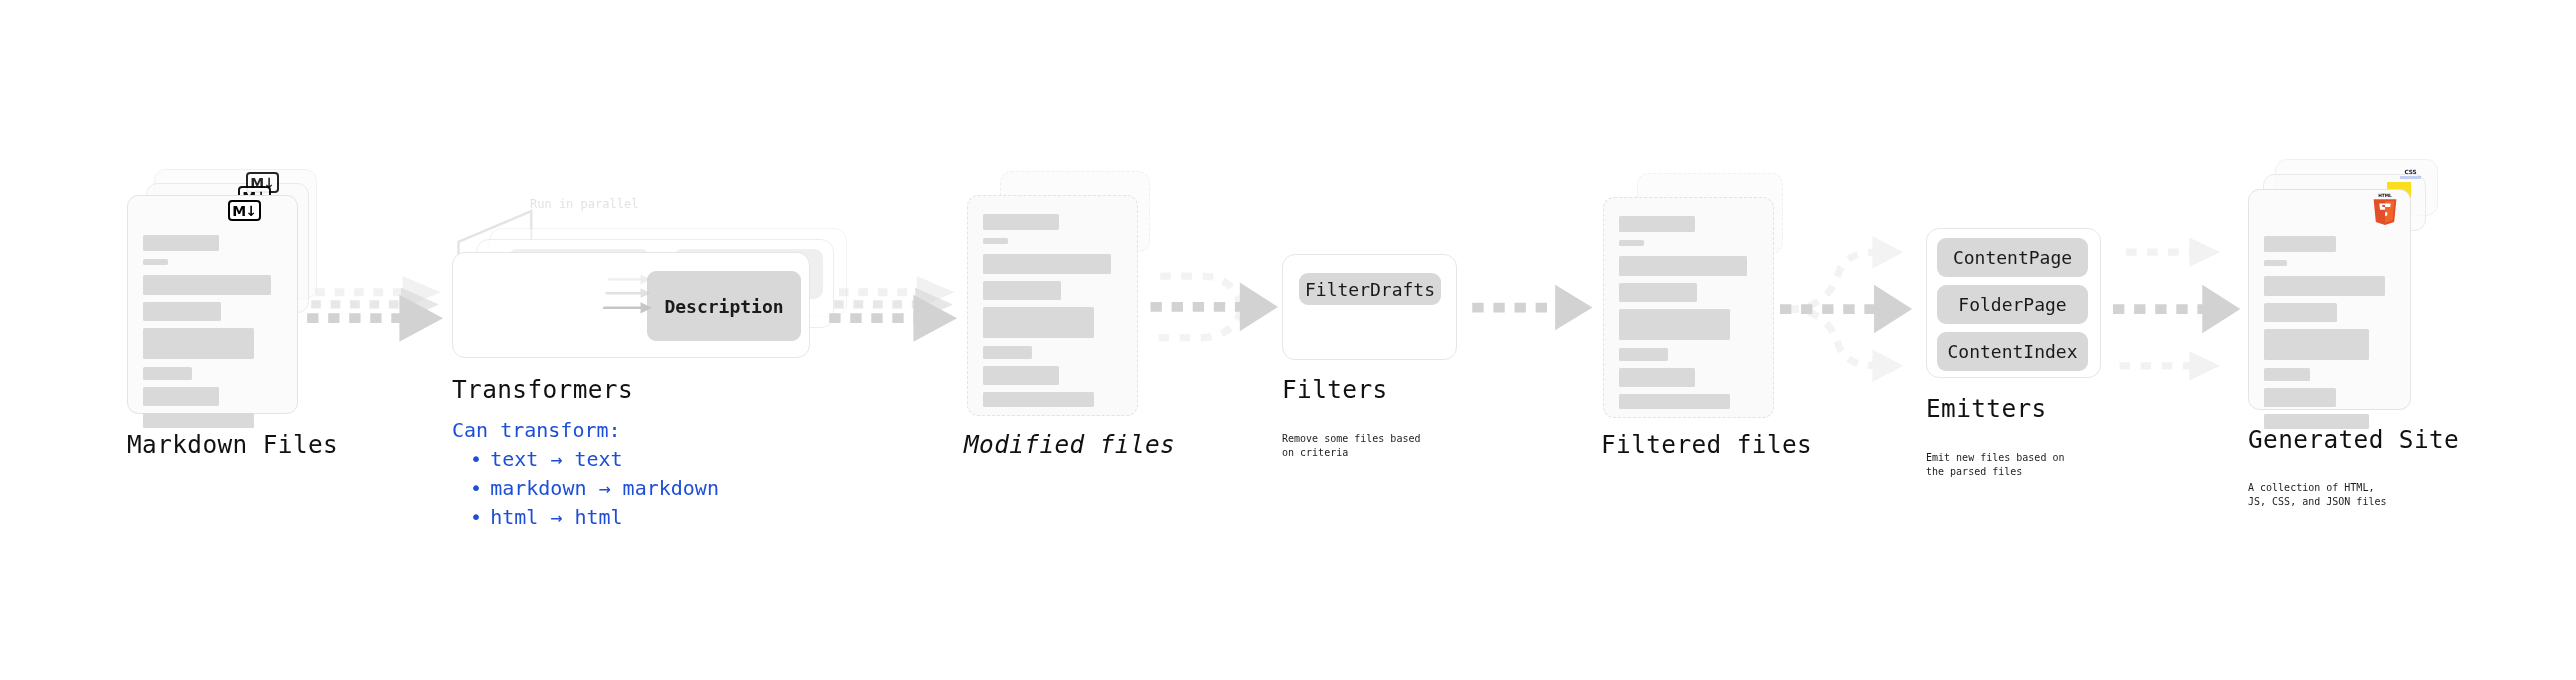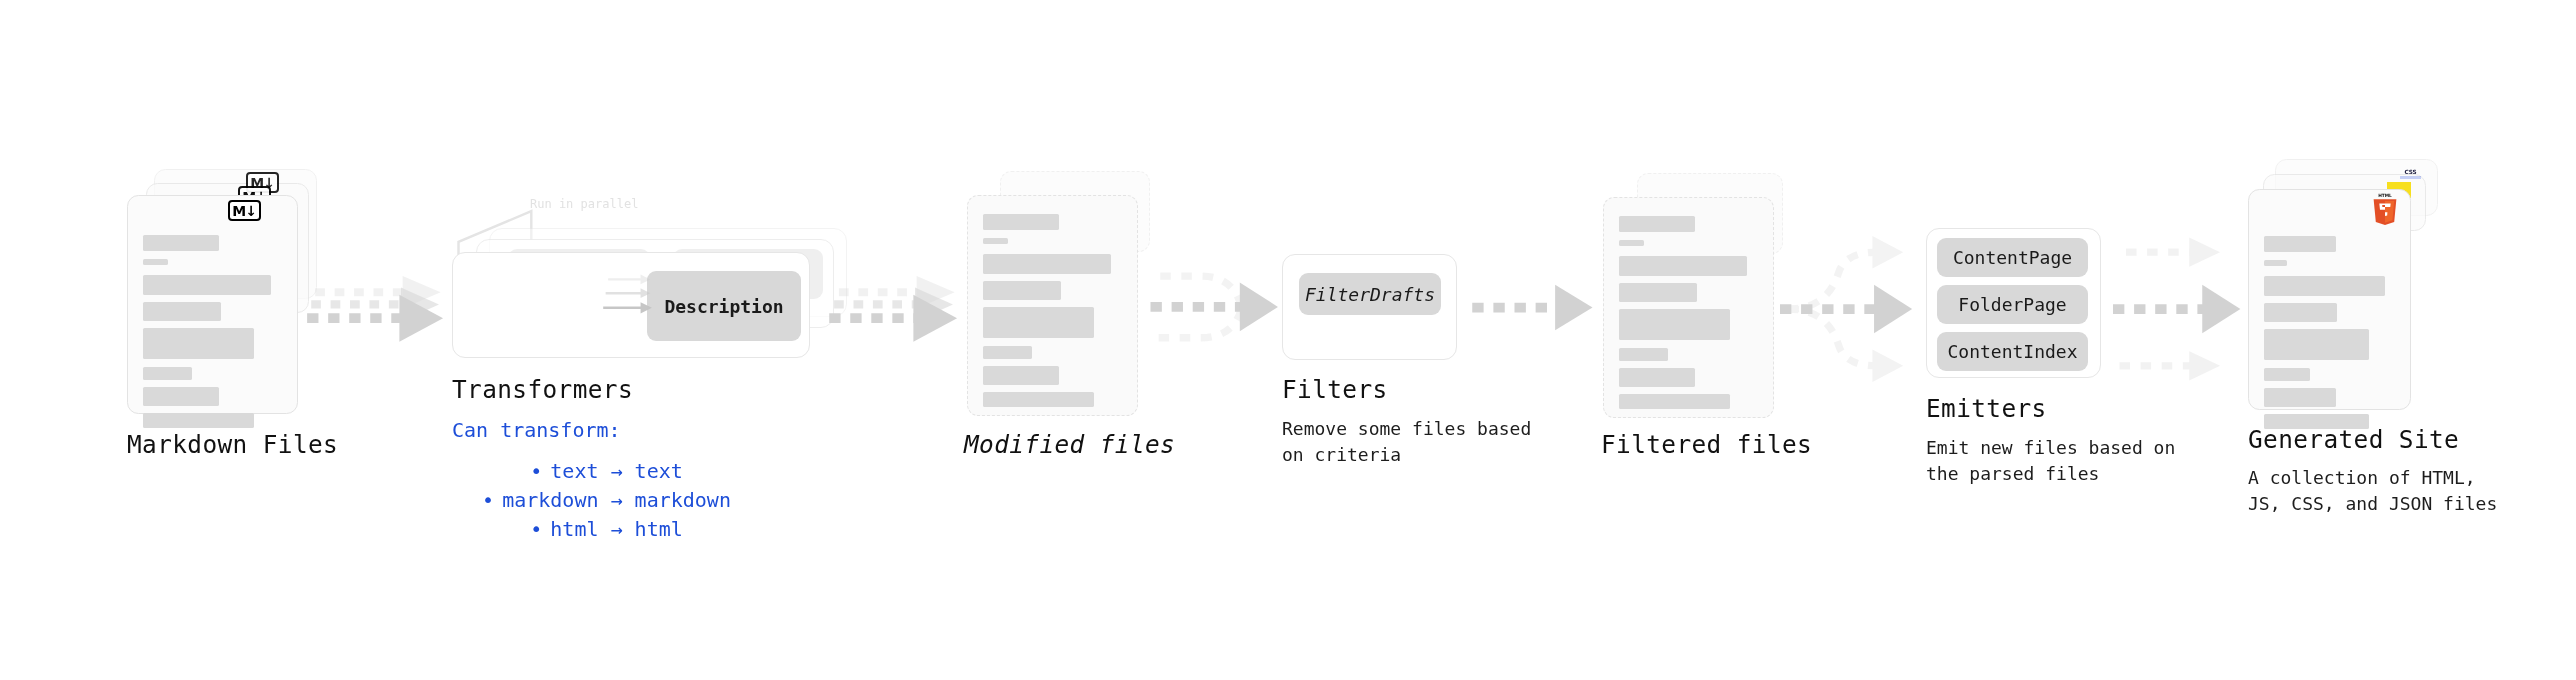--- a/index.html
+++ b/index.html
@@ -112,38 +112,39 @@
   
   .stage-title {
     position: absolute;
     font-size: 24.4px;
     color: #111111;
     white-space: nowrap;
     letter-spacing: 0.4px;
   }
   .stage-desc {
     position: absolute;
-    font-size: 18px;
+    font-size: 10px;
     line-height: 1.42;
     color: #1d1d1d;
     white-space: pre-line;
+    margin-top: 16px;
   }
   .parallel-label {
     position: absolute;
     font-size: 12px;
     color: #e2e2e2;
     white-space: nowrap;
   }
   .bullet-list {
     position: absolute;
     font-size: 20px;
     line-height: 1.45;
     color: #1d4ed8;
   }
-  .bullet-list ul { margin: 12px; padding-left: 18px; list-style: none; text-align: center; }
+  .bullet-list ul { margin: 0; padding-left: 18px; list-style: none; }
   .bullet-list li::before { content: "\2022"; margin-right: 8.1px; }
 
   svg { overflow: visible; display: block; }
 </style>
 </head>
 <body>
 
 <div id="stage">
 
   <div class="doc-stack">
@@ -259,21 +260,21 @@
   <svg class="abs" style="left:1144px; top:258px;" width="138" height="114" viewBox="0 0 170 140">
     <g opacity="0.3">
       <path d="M 20 22 L 70 22 Q 110 22 120 60" fill="none" stroke="#d8d8d8" stroke-width="9" stroke-dasharray="13 13"></path>
       <path d="M 18 98 L 70 98 Q 110 98 120 62" fill="none" stroke="#d8d8d8" stroke-width="9" stroke-dasharray="13 13"></path>
     </g>
     <line x1="8" y1="60" x2="120" y2="60" stroke="#d2d2d2" stroke-width="12" stroke-dasharray="14 12"></line>
     <polygon points="118,30 165,60 118,90" fill="#d2d2d2"></polygon>
   </svg>
 
   <div class="group-box" style="left:1282px; top:254px; width:175px; height:106px;"></div>
-  <div class="pill" style="left:1299px; top:273px; width:142px; height:42px;font-style:italic;">FilterDrafts</div>
+  <div class="pill" style="left:1299px; top:273px; width:142px; height:32px;">FilterDrafts</div>
   <div class="stage-title" style="left:1282px; top:375px;">Filters</div>
   <div class="stage-desc" style="left:1282px; top:416px;">Remove some files based
 on criteria</div>
 
   <svg class="abs" style="left:1469px; top:283px;" width="130" height="49" viewBox="0 0 160 60">
     <line x1="4" y1="30" x2="108" y2="30" stroke="#d2d2d2" stroke-width="12" stroke-dasharray="14 12"></line>
     <polygon points="106,2 152,30 106,58" fill="#d2d2d2"></polygon>
   </svg>
 
   <div class="doc-stack">

